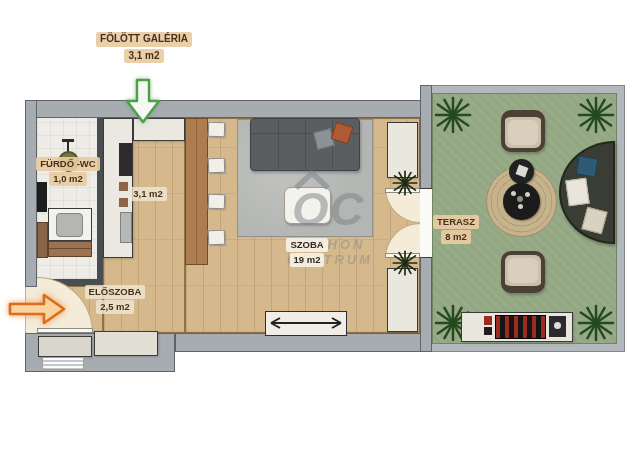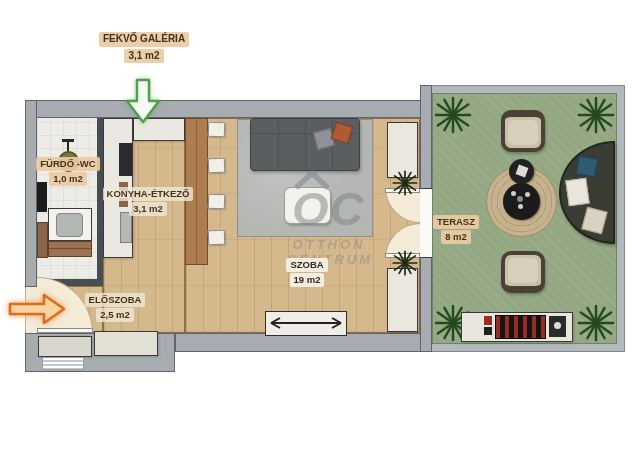--- a/index.html
+++ b/index.html
@@ -193,36 +193,35 @@
               background-image:repeating-linear-gradient(180deg, #fcfcfc 0 2px, #c5c8ca 2px 4px);"></div>
 
   <svg class="abs" style="left:293px;top:170px;" width="38" height="20" viewBox="0 0 38 20">
     <path d="M3 18 L19 3 L35 18" stroke="rgba(122,128,133,.5)" stroke-width="5.5" fill="none"></path>
   </svg>
   <div class="abs wm" style="left:292px;top:185px;font-size:47px;line-height:1;letter-spacing:1px;">OC</div>
   <div class="abs wm" style="left:287px;top:237px;width:84px;text-align:center;font-size:13px;letter-spacing:3px;color:rgba(128,133,138,.45);">OTTHON</div>
   <div class="abs wm" style="left:287px;top:252px;width:84px;text-align:center;font-size:13px;letter-spacing:3px;color:rgba(128,133,138,.45);">CENTRUM</div>
 
   <div class="abs lbl big" style="left:86px;top:32px;width:116px;">
-    <span>FEKVŐ GALÉRIA</span>
+    <span>FÖLÖTT GALÉRIA</span>
     <span>3,1 m2</span>
   </div>
   <div class="abs lbl" style="left:36px;top:157px;width:64px;">
     <span>FÜRDŐ -WC</span>
     <span>1,0 m2</span>
   </div>
   <div class="abs lbl light" style="left:102px;top:187px;width:92px;">
-    <span>KONYHA-ÉTKEZŐ</span>
     <span>3,1 m2</span>
   </div>
-  <div class="abs lbl light" style="left:78px;top:293px;width:74px;">
+  <div class="abs lbl light" style="left:78px;top:285px;width:74px;">
     <span>ELŐSZOBA</span>
     <span>2,5 m2</span>
   </div>
-  <div class="abs lbl white" style="left:281px;top:258px;width:52px;">
+  <div class="abs lbl white" style="left:281px;top:238px;width:52px;">
     <span>SZOBA</span>
     <span>19 m2</span>
   </div>
   <div class="abs lbl" style="left:432px;top:206px;width:48px;margin-top:9px;">
     <span>TERASZ</span>
     <span>8 m2</span>
   </div>
 
   <svg class="abs" style="left:124px;top:78px;filter:drop-shadow(0 0 2px rgba(90,160,80,.6));" width="38" height="46" viewBox="0 0 38 46">
     <polygon points="13,2 25,2 25,23 35,23 19,44 3,23 13,23" fill="#f4f9f3" stroke="#4f9e49" stroke-width="2.4" stroke-linejoin="round"></polygon>

